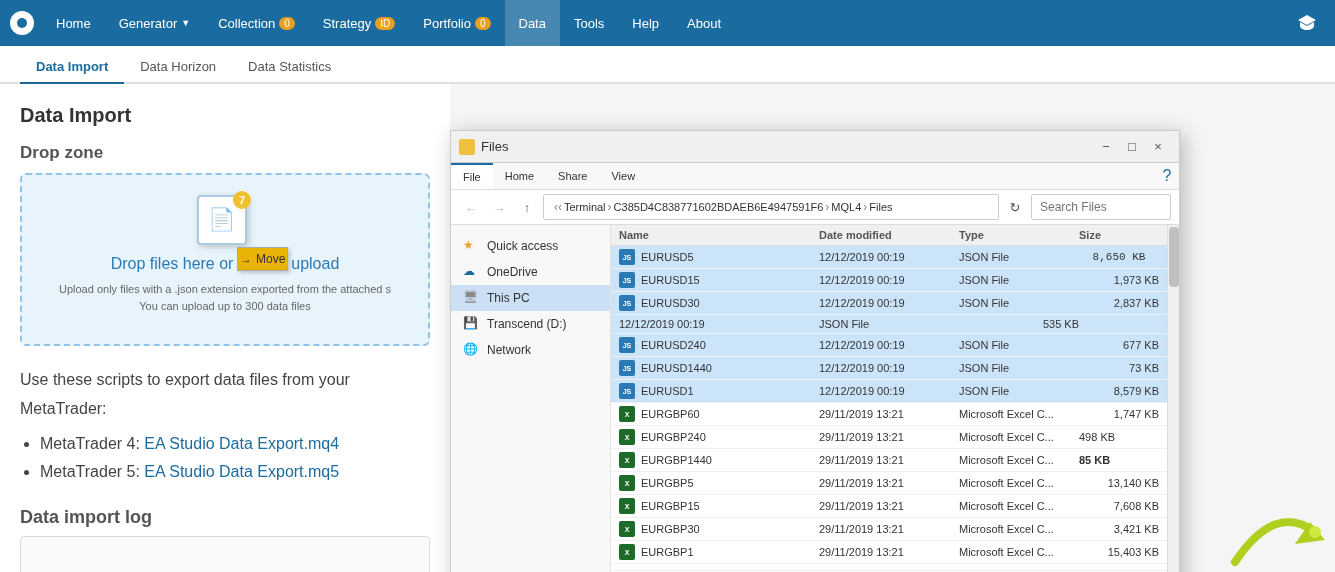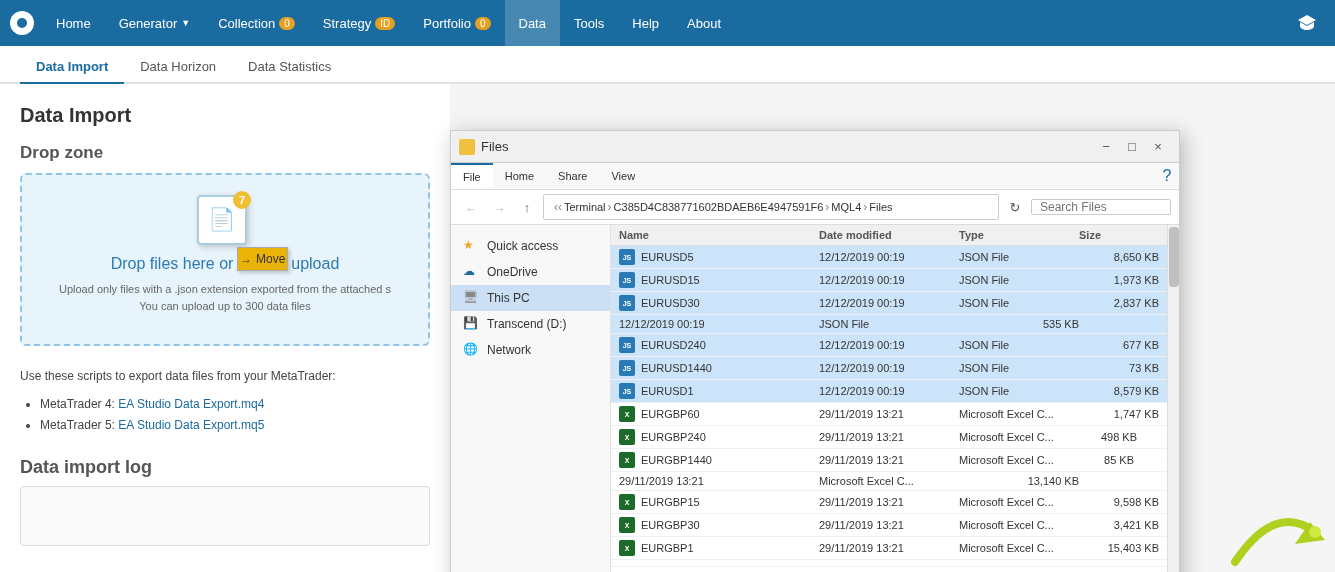--- a/index.html
+++ b/index.html
@@ -110,21 +110,21 @@
       color: #2a7ab5;
       margin-bottom: 8px;
     }
     .drop-zone-text {
       font-size: 11px;
       color: #666;
       line-height: 1.5;
     }
     .scripts-section {
       margin-bottom: 20px;
-      font-size: 12px;
+      font-size: 16px;
       color: #444;
       line-height: 1.8;
     }
     .scripts-section a {
       color: #1a6ba0;
       text-decoration: none;
     }
     .scripts-title {
       margin-bottom: 6px;
     }
@@ -232,21 +232,21 @@
     .fe-path-part {
       color: #333;
       font-size: 11px;
     }
     .fe-path-sep {
       color: #888;
       margin: 0 2px;
     }
     .fe-search {
       width: 140px;
-      height: 16px;
+      height: 26px;
       border: 1px solid #ccc;
       padding: 0 8px;
       font-size: 12px;
       border-radius: 2px;
     }
 
     
     .fe-body {
       display: flex;
       flex: 1;
@@ -533,21 +533,21 @@
         </div>
 
         <div id="file-rows">
             <div class="fe-row selected">
       <div class="fe-file-name">
         <div class="file-icon-json">JS</div>
         <span>EURUSD5</span>
       </div>
       <div>12/12/2019 00:19</div>
       <div>JSON File</div>
-      <div style="text-align:right;">8,650 KB</div>
+      <div style="text-align:center;font-family:Liberation Mono, monospace;">8,650 KB</div>
     </div>
             <div class="fe-row selected">
       <div class="fe-file-name">
         <div class="file-icon-json">JS</div>
         <span>EURUSD15</span>
       </div>
       <div>12/12/2019 00:19</div>
       <div>JSON File</div>
       <div style="text-align:right;">1,973 KB</div>
     </div>
@@ -601,44 +601,48 @@
       <div>Microsoft Excel C...</div>
       <div style="text-align:right;">1,747 KB</div>
     </div>
             <div class="fe-row">
       <div class="fe-file-name">
         <div class="file-icon-xlsx">X</div>
         <span>EURGBP240</span>
       </div>
       <div>29/11/2019 13:21</div>
       <div>Microsoft Excel C...</div>
-      <div style="text-align:center;">498 KB</div>
+      <div style="text-align:left;">498 KB</div>
     </div>
             <div class="fe-row">
       <div class="fe-file-name">
         <div class="file-icon-xlsx">X</div>
         <span>EURGBP1440</span>
       </div>
       <div>29/11/2019 13:21</div>
       <div>Microsoft Excel C...</div>
-      <div style="text-align:center;">85 KB</div>
-    </div>
-            <div class="fe-row">
+      <div style="text-align:left;font-weight:bold;">85 KB</div>
+    </div>
+            <div class="fe-row">
+      <div class="fe-file-name">
+        <div class="file-icon-xlsx">X</div>
+        <span>EURGBP5</span>
+      </div>
       <div>29/11/2019 13:21</div>
       <div>Microsoft Excel C...</div>
       <div style="text-align:right;">13,140 KB</div>
     </div>
             <div class="fe-row">
       <div class="fe-file-name">
         <div class="file-icon-xlsx">X</div>
         <span>EURGBP15</span>
       </div>
       <div>29/11/2019 13:21</div>
       <div>Microsoft Excel C...</div>
-      <div style="text-align:right;">9,598 KB</div>
+      <div style="text-align:right;">7,608 KB</div>
     </div>
             <div class="fe-row">
       <div class="fe-file-name">
         <div class="file-icon-xlsx">X</div>
         <span>EURGBP30</span>
       </div>
       <div>29/11/2019 13:21</div>
       <div>Microsoft Excel C...</div>
       <div style="text-align:right;">3,421 KB</div>
     </div>

